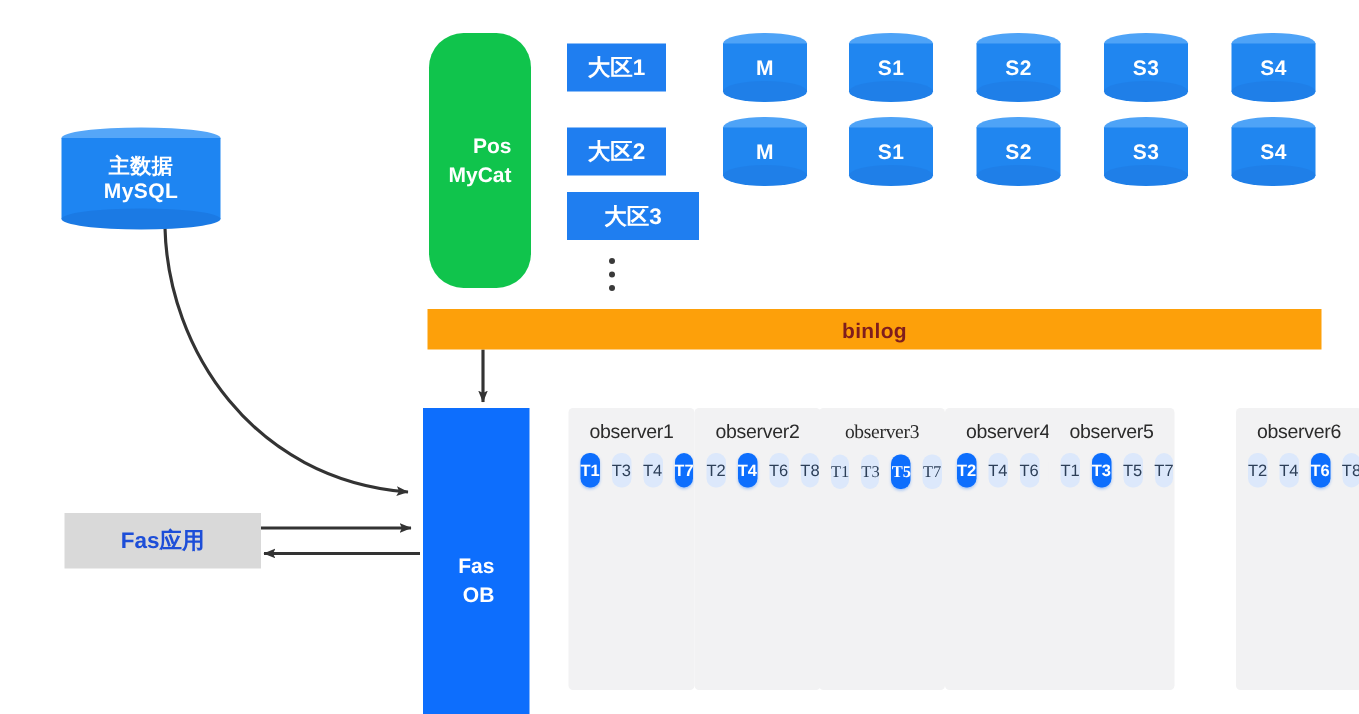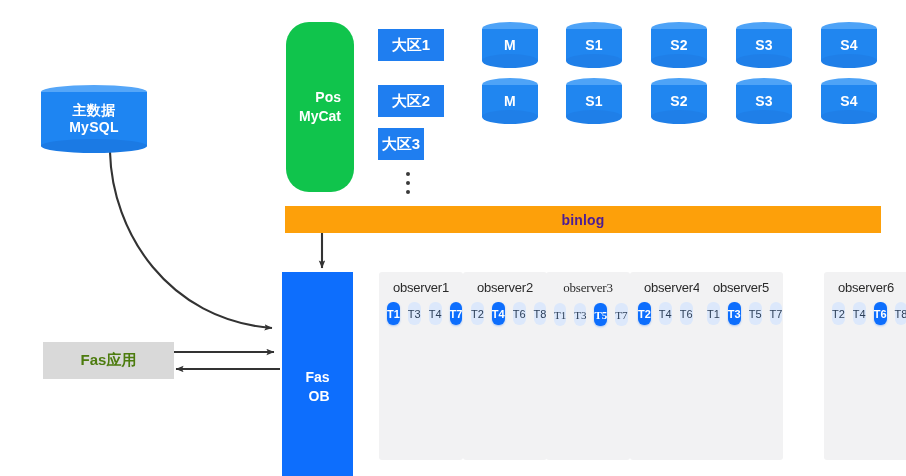--- a/index.html
+++ b/index.html
@@ -83,35 +83,35 @@
     border-radius: 23px;
   }
   .box-blue-zone {
     background: #1f7ef0;
     color: #ffffff;
     font-weight: bold;
     font-size: 15px;
   }
   .box-binlog {
     background: #fda00a;
-    color: #4c1d95;
+    color: #7f1d1d;
     font-weight: bold;
     font-size: 14px;
     letter-spacing: .2px;
   }
   .box-fasob {
     background: #0d6efd;
     color: #ffffff;
     font-weight: bold;
     font-size: 14px;
     line-height: 1.35;
   }
   .box-gray {
     background: #d9d9d9;
-    color: #4d7c0f;
+    color: #1d4ed8;
     font-weight: bold;
     font-size: 15px;
   }
 
   
   .vdots {
     position: absolute;
     display: flex;
     flex-direction: column;
     align-items: center;
@@ -214,21 +214,21 @@
       <div>MyCat</div>
     </div>
   </div>
 
   <div class="box box-blue-zone" style="left:378px; top:29px; width:66px; height:32px;">
     <span>大区1</span>
   </div>
   <div class="box box-blue-zone" style="left:378px; top:85px; width:66px; height:32px;">
     <span>大区2</span>
   </div>
-  <div class="box box-blue-zone" style="left:378px; top:128px; width:46px; height:32px;">
+  <div class="box box-blue-zone" style="left:378px; top:128px; width:88px; height:32px;">
     <span>大区3</span>
   </div>
 
   <div class="vdots" style="left:406px; top:172px; width:4px; height:22px;">
     <span></span>
     <span></span>
     <span></span>
   </div>
 
   <div class="cyl cyl-small" style="left:482px; top:22px; width:56px; height:46px;">

